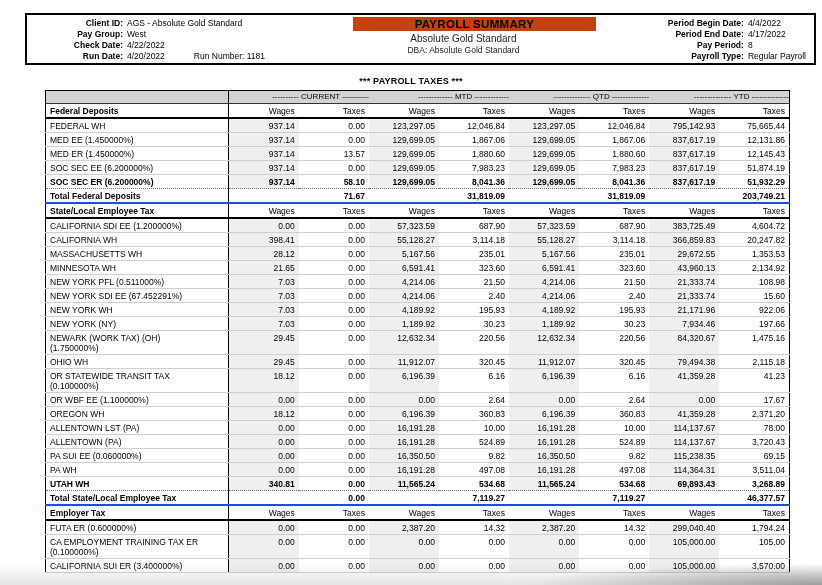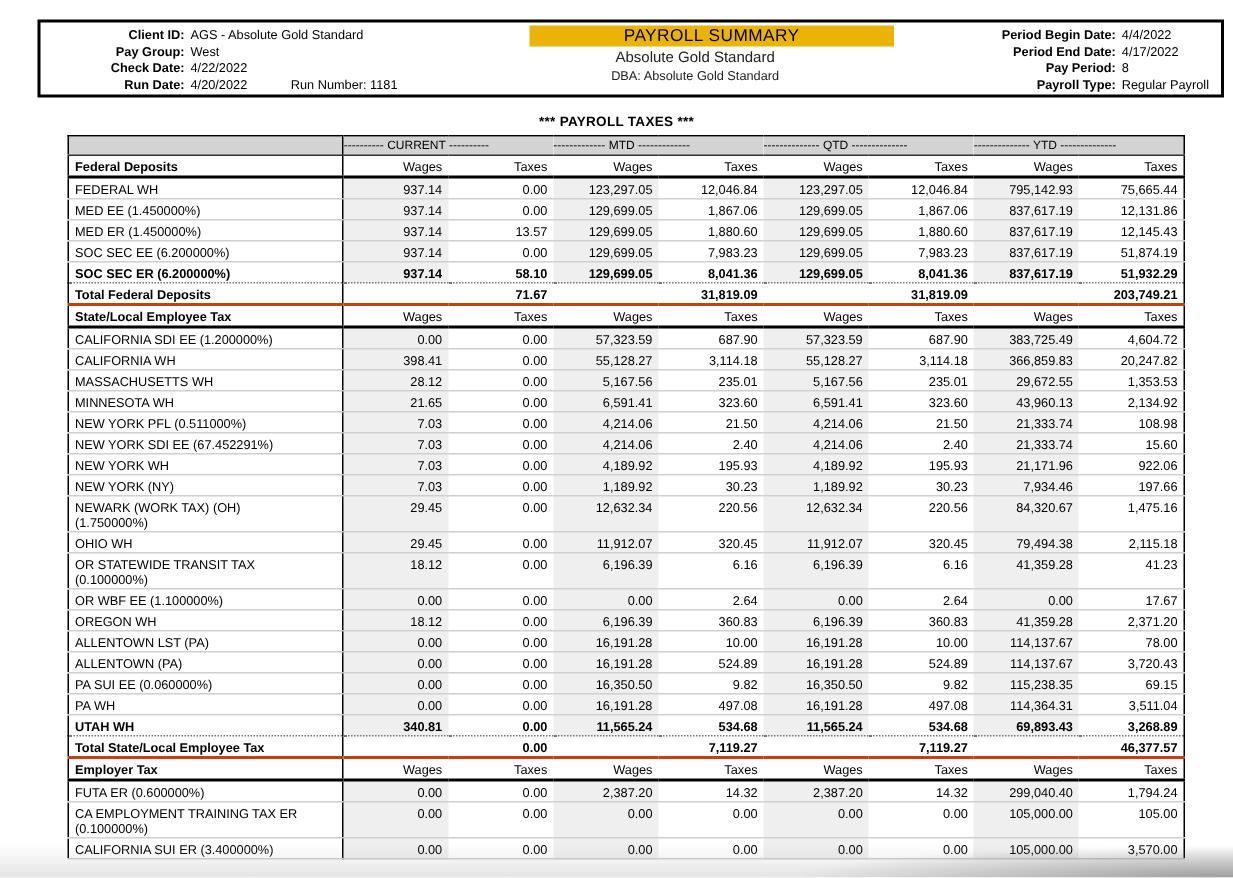--- a/index.html
+++ b/index.html
@@ -11,45 +11,45 @@
   
   .header-box{
     margin:13px 6px 0 25px;height:52px;border:2px solid #000;
     display:flex;align-items:stretch;box-sizing:border-box;background:#fff;padding-left:24px;
   }
   .hdr-left{width:308px;padding:3px 0 0 6px;box-sizing:border-box;}
   .hdr-row{display:flex;font-size:8.5px;line-height:11px;white-space:nowrap;}
   .hdr-row .lab{font-weight:bold;width:66px;text-align:right;margin-right:4px;flex:none;}
   .run-number{margin-left:29px;}
   .hdr-center{width:292px;padding-top:2px;text-align:center;box-sizing:border-box;}
-  .title-band{background:#eab308;font-weight:normal;font-size:11.5px;line-height:14px;letter-spacing:.3px;margin-left:22px;}
+  .title-band{background:#c2410c;font-weight:bold;font-size:11.5px;line-height:14px;letter-spacing:.3px;margin-left:22px;}
   .company{font-size:10px;line-height:13px;margin-top:1px;color:#222;}
   .dba{font-size:8.5px;line-height:11px;color:#222;}
   .hdr-right{flex:1;padding:3px 8px 0 0;box-sizing:border-box;}
   .hdr-right .hdr-row{justify-content:flex-start;}
   .hdr-right .lab{width:148px;}
   
   .report-title{
     text-align:center;font-weight:bold;font-size:9px;margin-top:11px;letter-spacing:.2px;
   }
   
   table.payroll{
     margin:4px 0 0 45px;width:745px;table-layout:fixed;border-collapse:collapse;
     border:1.5px solid #000;font-size:8.5px;
   }
   col.c-label{width:183px;}
   col.c-num{width:70px;}
   th,td{padding:1.5px 4px;vertical-align:top;line-height:10px;box-sizing:border-box;}
   tr > *:first-child{border-right:1px solid #000;}
   .group-row th{
-    background:#d3d3d3;font-weight:normal;font-size:8px;text-align:left;
+    background:#d3d3d3;font-weight:normal;font-size:8px;text-align:right;
     padding:1px 0;border-bottom:1px solid #333;white-space:nowrap;overflow:hidden;
   }
   tr.section-header th{
-    border-top:2px solid #c2410c;border-bottom:2px solid #000;background:#fff;
+    border-top:2px solid #1d4ed8;border-bottom:2px solid #000;background:#fff;
     font-size:8.5px;
   }
   tr.section-header.first th{border-top:none;}
   tr.section-header th.lbl{text-align:left;font-weight:bold;}
   tr.section-header th.num{text-align:right;font-weight:normal;}
   tbody td{border-bottom:1px solid #cfcfcf;}
   td.lbl{text-align:left;white-space:pre-line;}
   td.num{text-align:right;font-variant-numeric:tabular-nums;}
   td.shade{background:#efefef;}
   tr.total-row td{font-weight:bold;border-top:1px dotted #777;border-bottom:none;background:#fff;}

